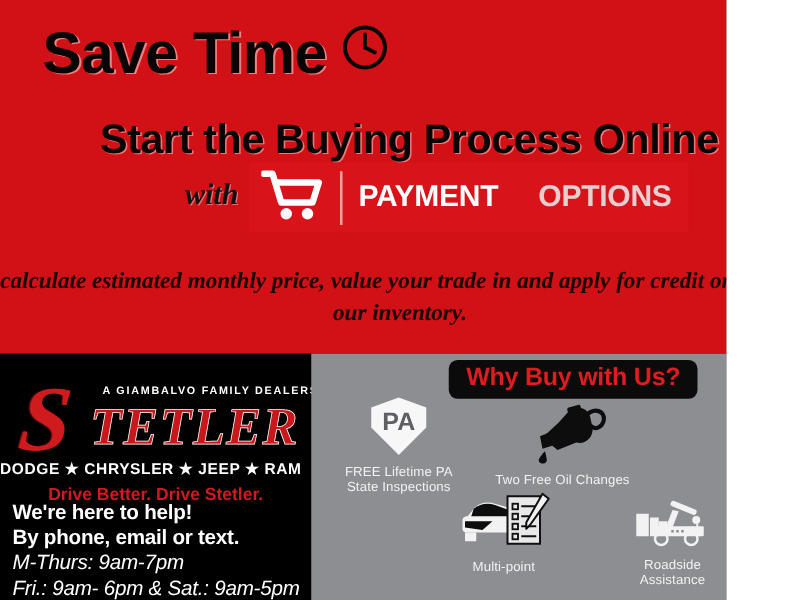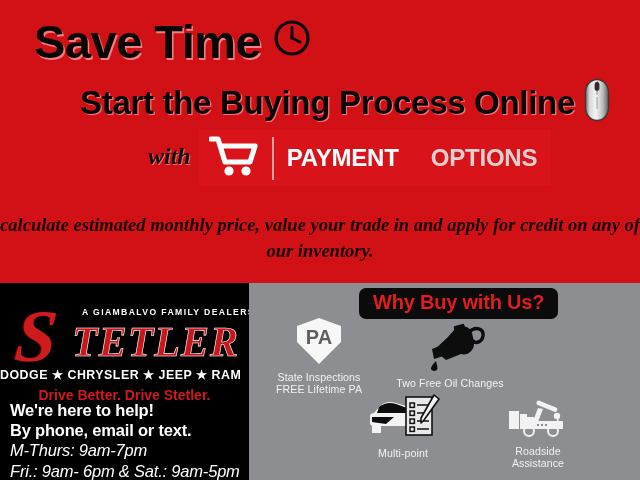--- a/index.html
+++ b/index.html
@@ -1,20 +1,20 @@
 <!DOCTYPE html>
 <html><head>
 <meta charset="utf-8">
 <style>
   html,body{margin:0;padding:0;background:#fff;}
   body{font-family:"Liberation Sans",sans-serif;}
 
   .ad{
     position:relative;
-    width:640px;height:480px;
+    width:581px;height:480px;
     overflow:hidden;
     background:#000;
     text-decoration:underline;
   }
 
   
   .top-panel{
     position:absolute;left:0;top:0;width:640px;height:283px;
     background:#d21117;
   }
@@ -30,21 +30,21 @@
     display:flex;align-items:center;gap:11px;
   }
   .headline2{
     position:absolute;left:80px;top:78px;
     font-size:33px;line-height:1;
     font-weight:bold;
     color:#0a0505;
     letter-spacing:-0.3px;
     text-shadow:1.2px 1.2px 0 rgba(255,190,190,.6);
     white-space:nowrap;
-    display:flex;align-items:center;gap:9px;
+    display:flex;align-items:flex-end;gap:9px;
   }
 
   .clock-icon{display:inline-block;vertical-align:middle;}
   .mouse-icon{display:inline-block;vertical-align:middle;}
 
   
   .logo-row{
     position:absolute;left:148px;top:130px;
     display:flex;align-items:center;gap:8px;
   }
@@ -261,22 +261,22 @@
 
     <div class="why-badge">Why Buy with Us?</div>
 
     <div class="feature f-pa">
       <span class="ic">
         <svg width="52" height="48" viewBox="0 0 52 48">
           <path d="M26 1 L48 9 L48 25 L26 47 L4 25 L4 9 Z" fill="#f7f7f7"></path>
           <text class="pa-text" x="26" y="27" text-anchor="middle">PA</text>
         </svg>
       </span>
+      <div>FREE Lifetime PA</div>
       <div>State Inspections</div>
-      <div>FREE Lifetime PA</div>
     </div>
 
     <div class="feature f-oil">
       <span class="ic">
         <svg width="72" height="48" viewBox="0 0 72 48">
           <g fill="#0d0d0d">
             <path d="M20 27 L33 15 L41 6 C47 1 56 3 58 10 L60 19 C61 27 54 33 47 31 L32 37 Z"></path>
             <path d="M18 26 L33 20 L36 31 L20 36 Z"></path>
             <rect x="40" y="2" width="11" height="6" rx="1.6" transform="rotate(-16 45 5)"></rect>
             <path d="M54 10 C62 2 70 6 69 13 C68 19 62 21 59 18" fill="none" stroke="#0d0d0d" stroke-width="3.4" stroke-linecap="round"></path>

